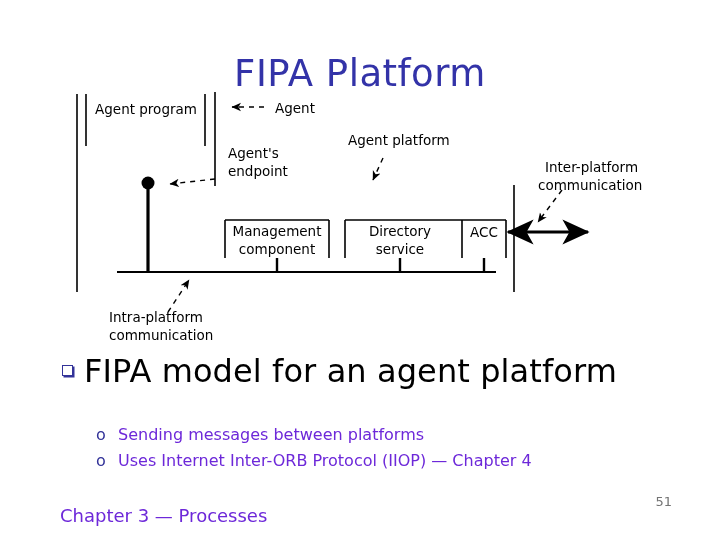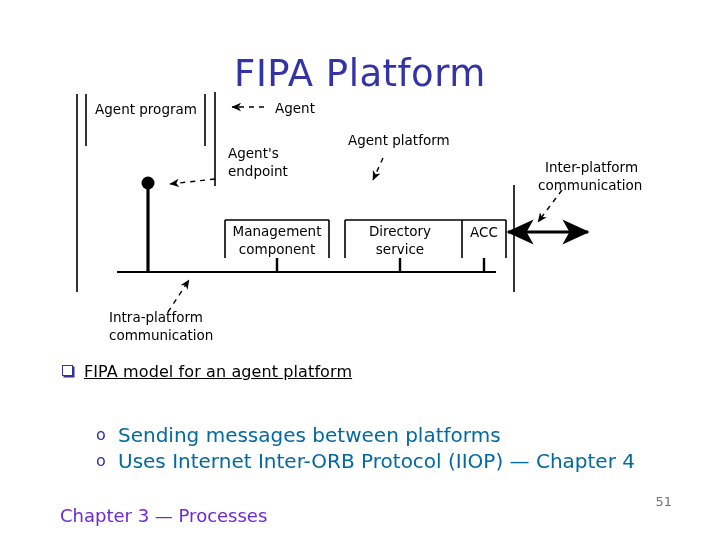--- a/index.html
+++ b/index.html
@@ -74,26 +74,25 @@
     width: 9px;
     height: 9px;
     border: 1.6px solid #333399;
     background: #ffffff;
     vertical-align: middle;
     position: relative;
     top: -1px;
     box-shadow: 1.5px 1.5px 0 0 #333399;
   }
   .lvl1-text {
-    font-size: 16px;
+    font-size: 32px;
     line-height: 31px;
     color: #000000;
     letter-spacing: 0.1px;
     white-space: nowrap;
-    text-decoration: underline;
   }
 
   #subbullets {
     position: absolute;
     left: 96px;
     top: 422px;
     width: 600px;
   }
   .lvl2-row {
     display: flex;
@@ -101,23 +100,23 @@
     margin-bottom: 0px;
   }
   .lvl2-bullet {
     width: 22px;
     flex: 0 0 22px;
     font-size: 16px;
     line-height: 26px;
     color: #333399;
   }
   .lvl2-text {
-    font-size: 20px;
+    font-size: 16px;
     line-height: 26px;
-    color: #0369a1;
+    color: #6d28d9;
     white-space: nowrap;
   }
 
   
   #footer-left {
     position: absolute;
     left: 60px;
     top: 508px;
     font-size: 18px;
     line-height: 16px;

